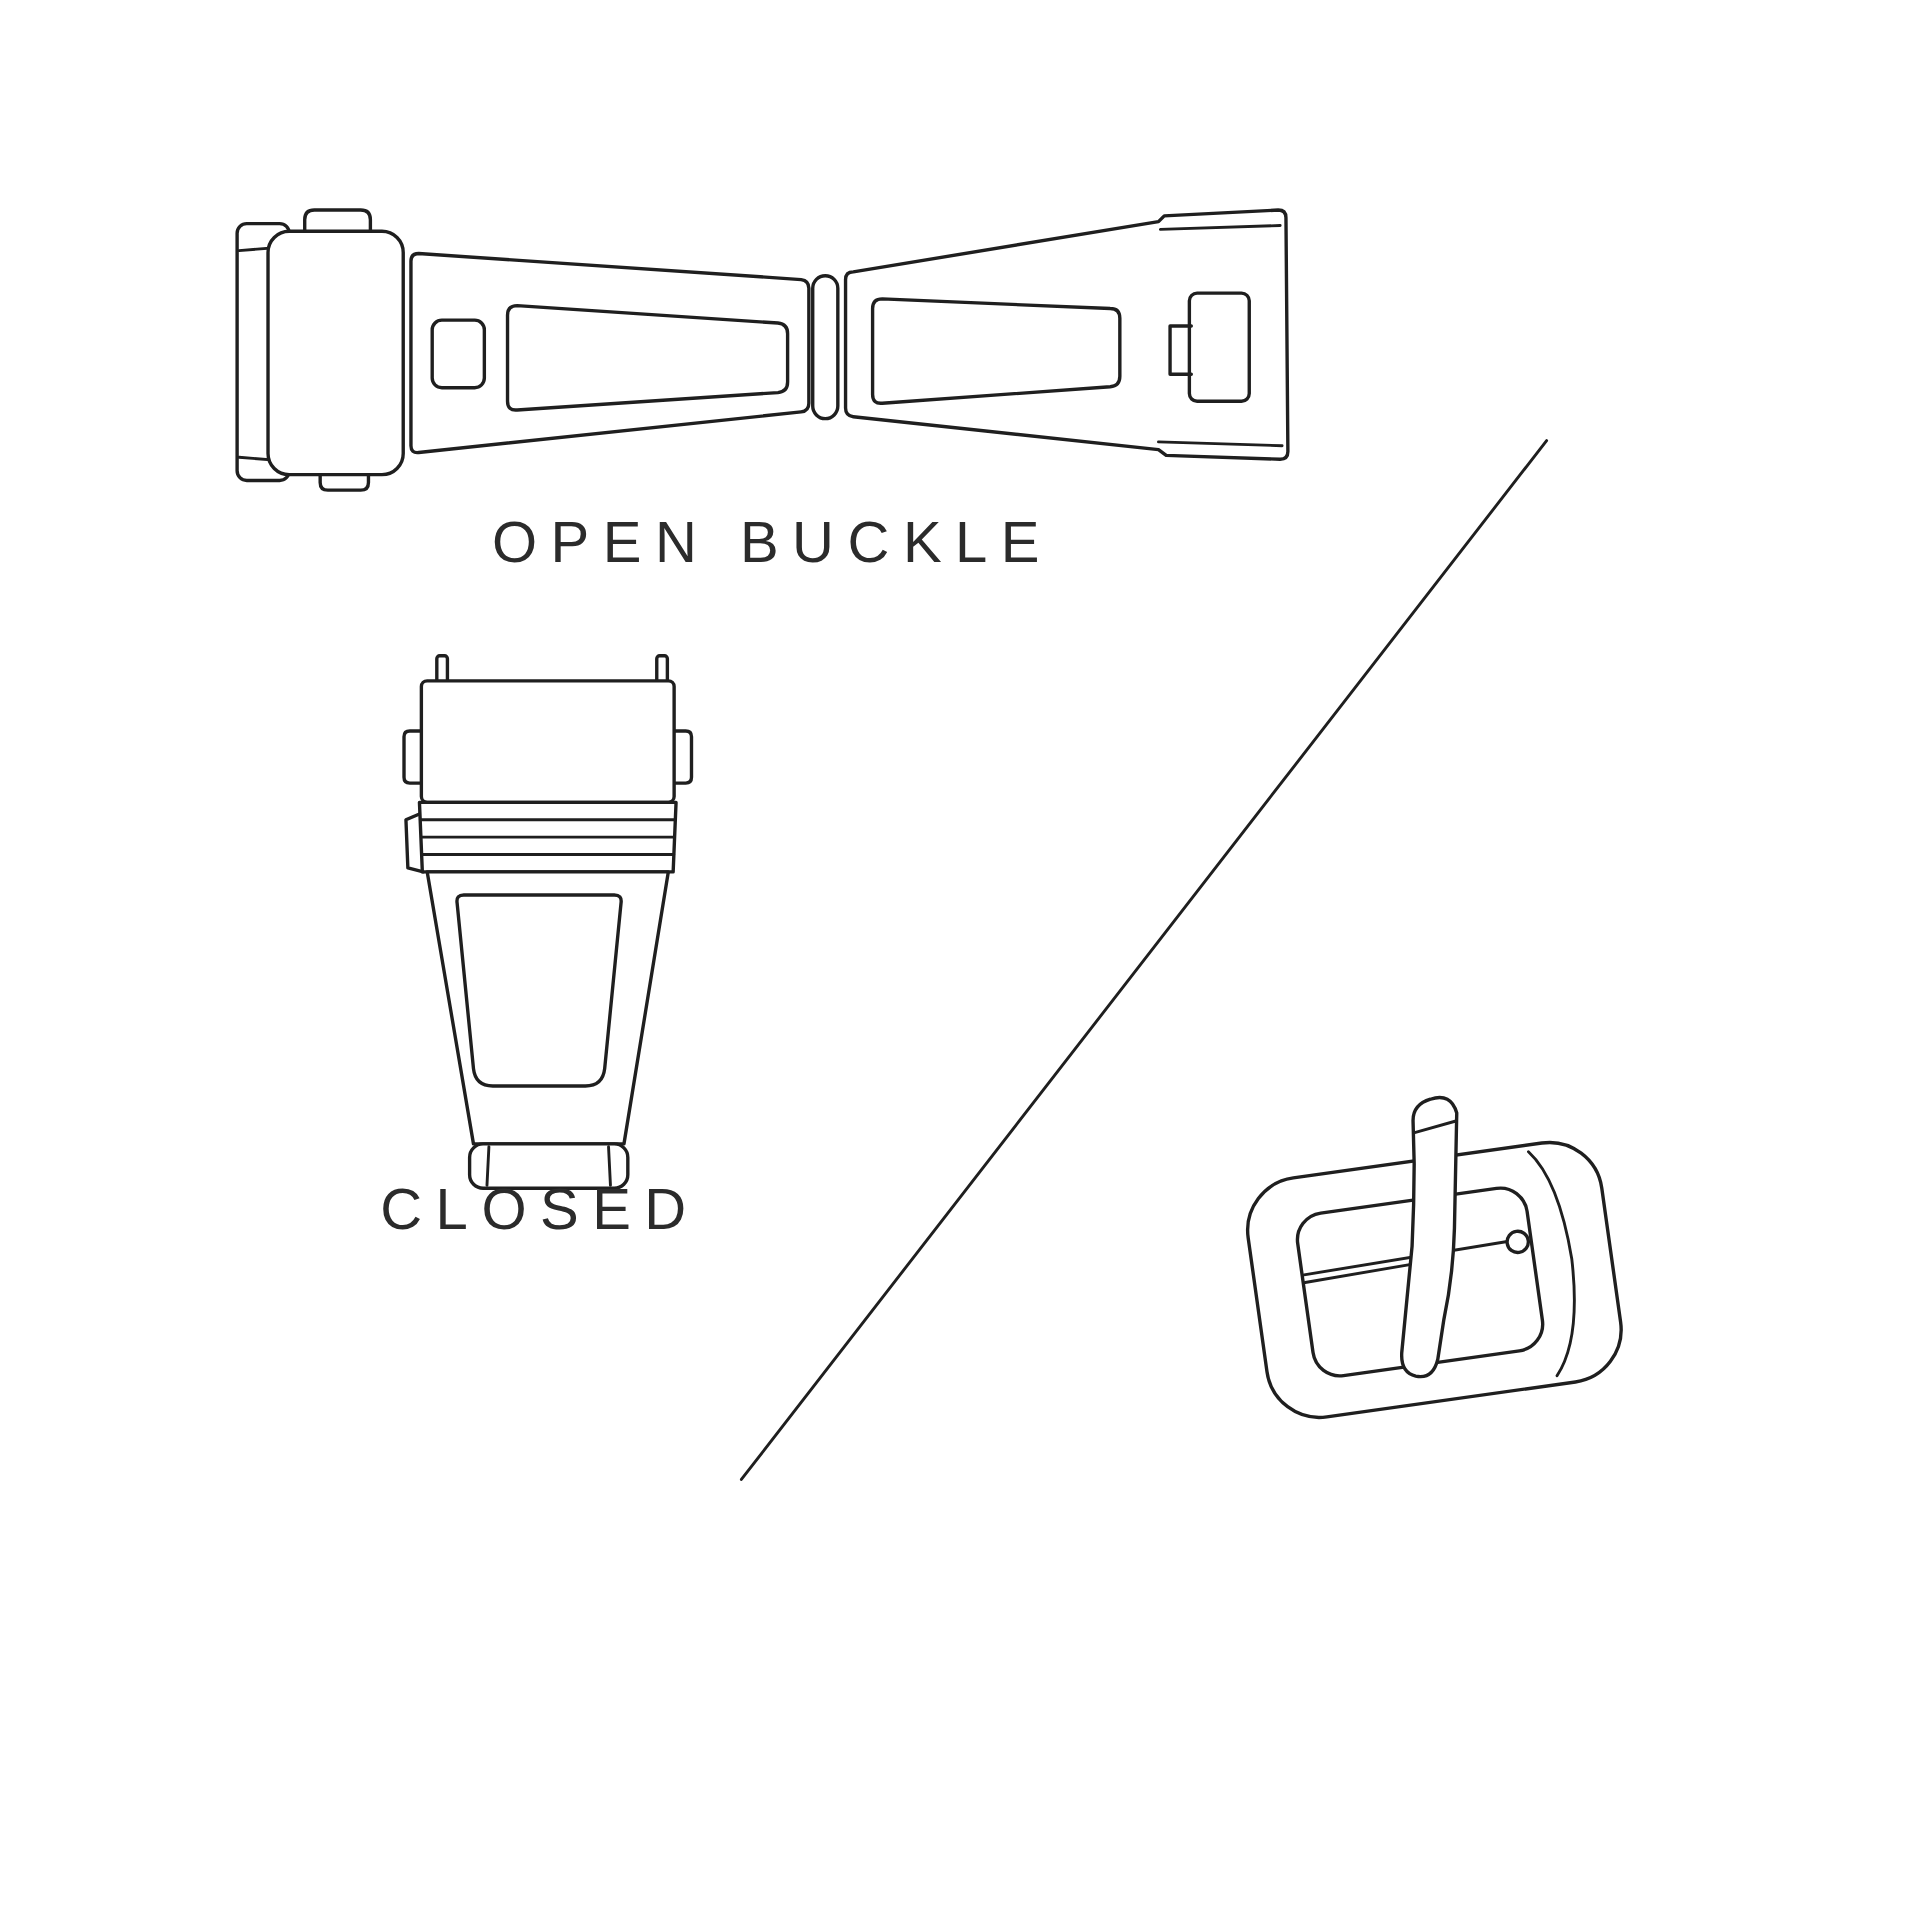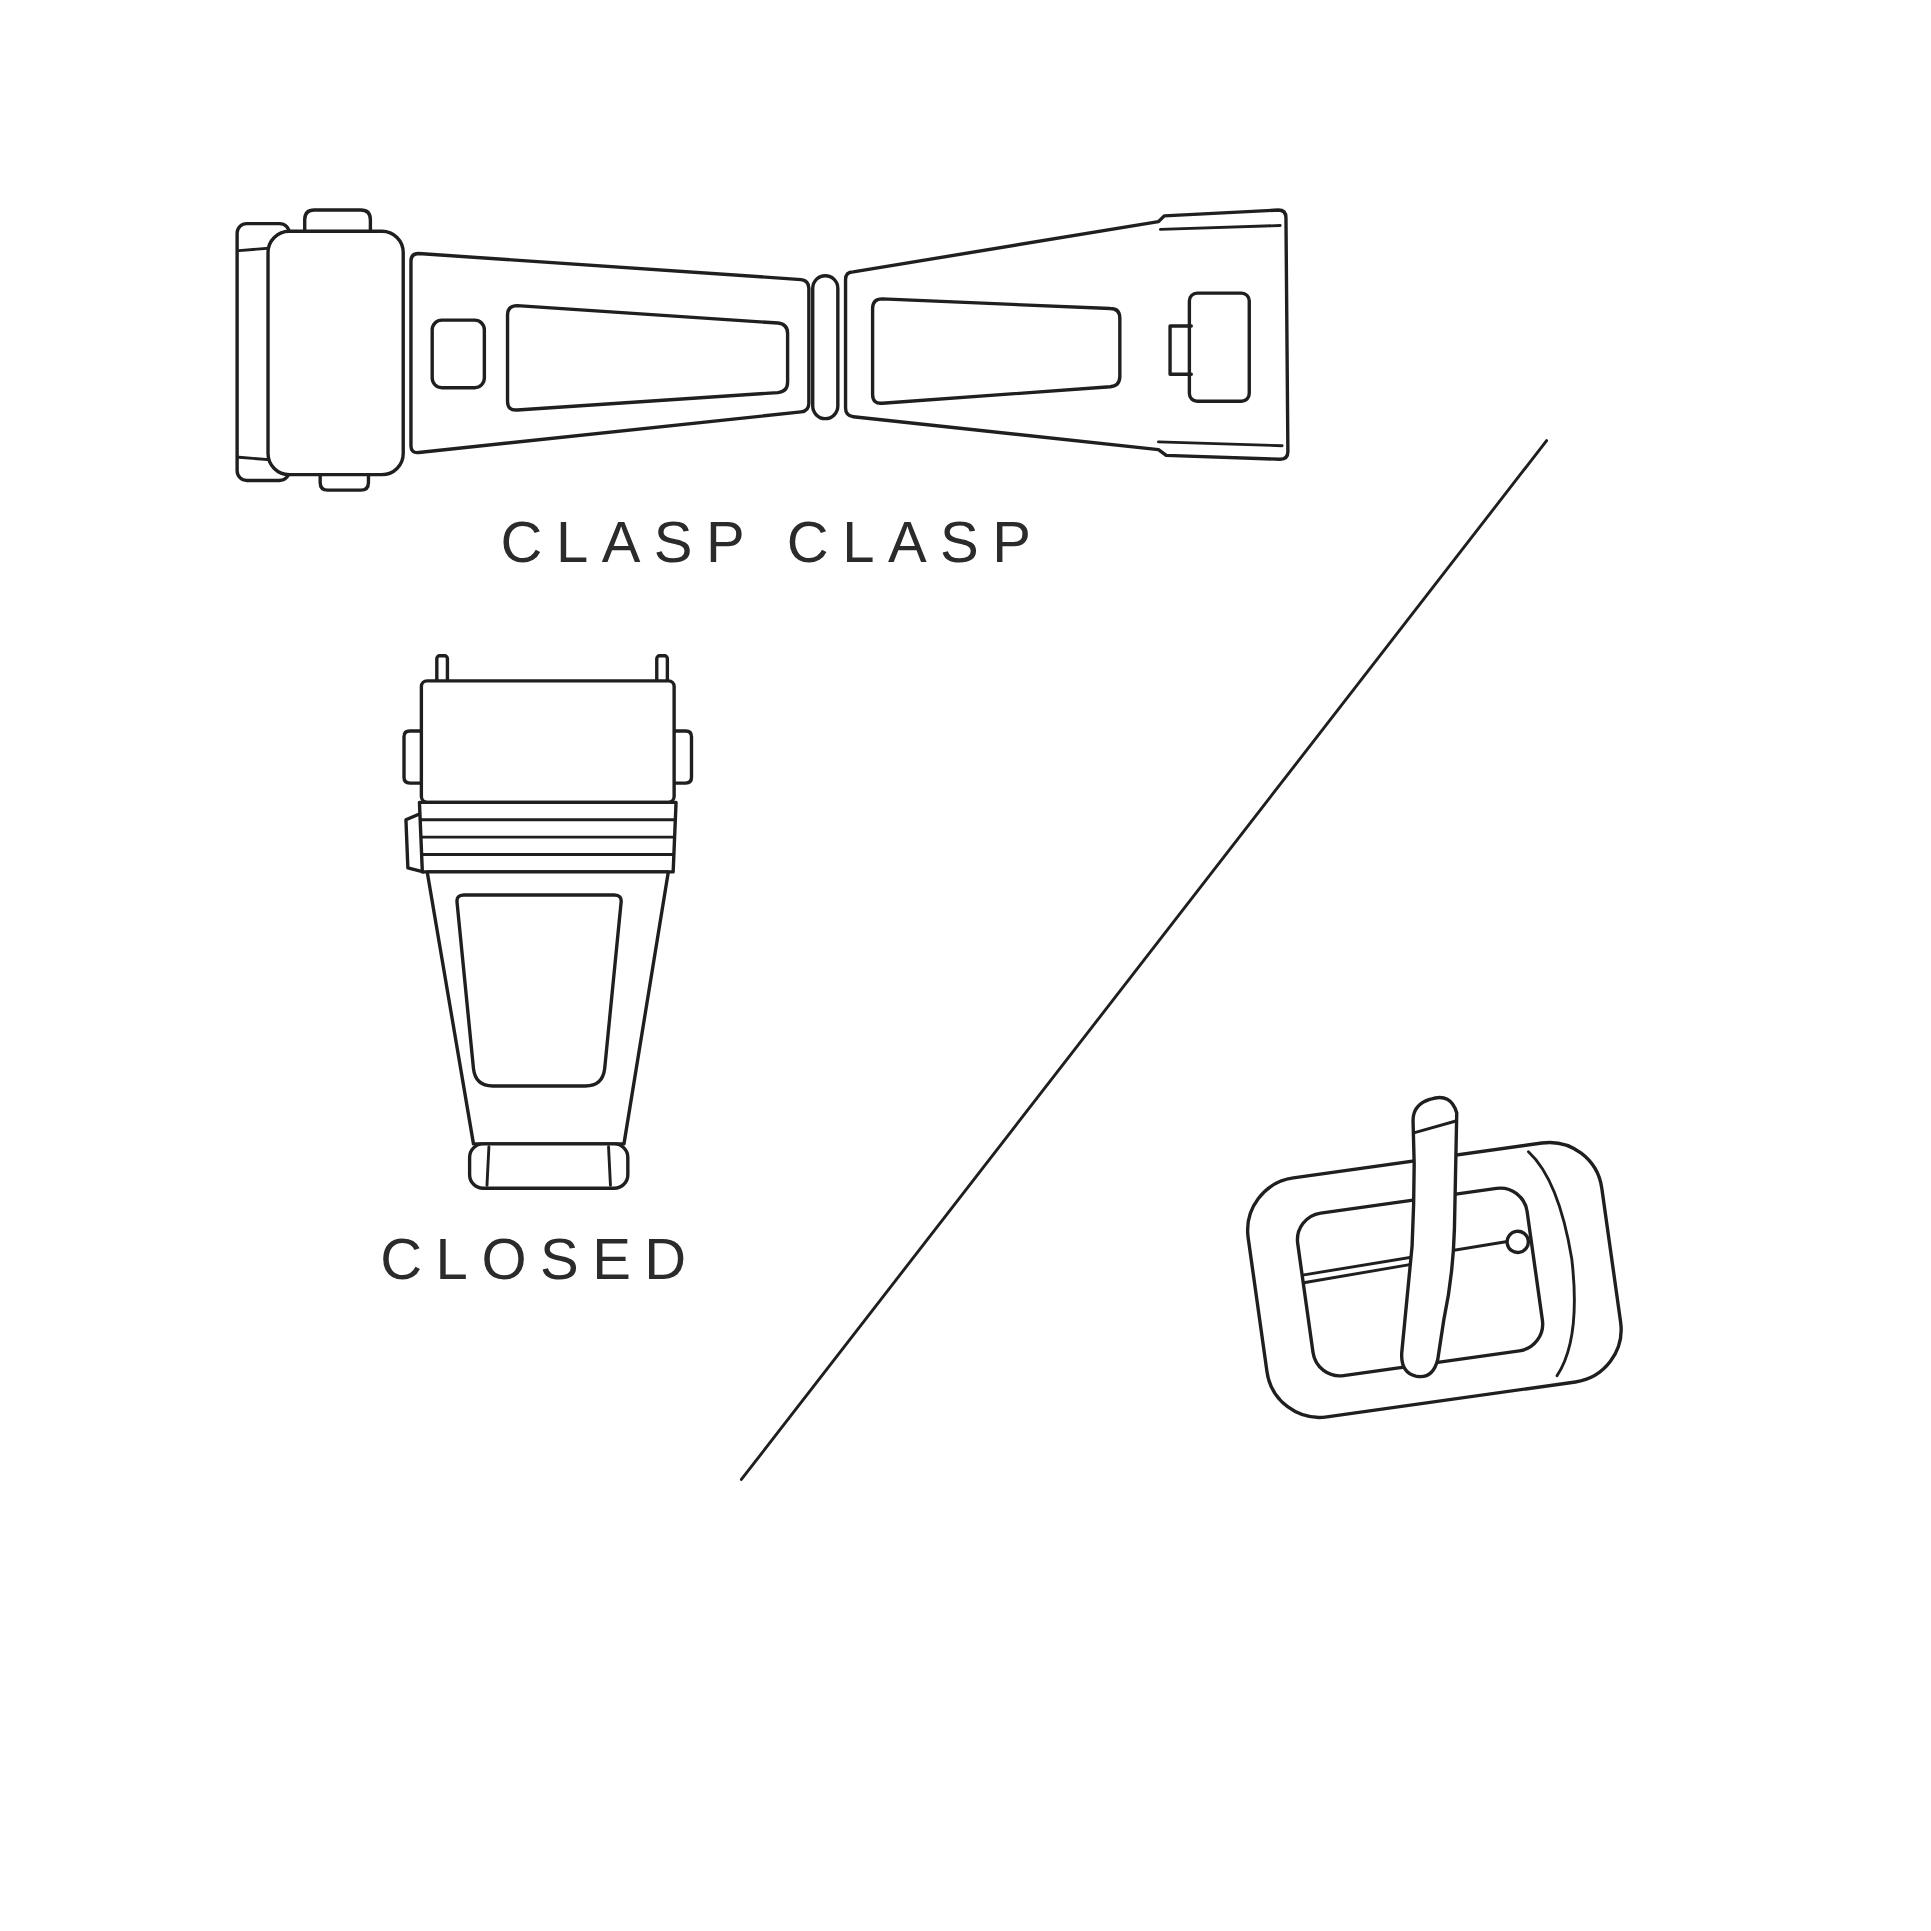--- a/index.html
+++ b/index.html
@@ -70,21 +70,21 @@
 
       <path class="fill-bg" d="M664 96 L980 44 L986 38 L1104 32 Q1112 32 1112 40 L1114 282 Q1114 290 1106 290 L988 286 L980 280 L664 246 Q656 245 656 237 L656 104 Q656 96 664 96 Z"></path>
       <path class="thin" d="M982 52 L1106 48"></path>
       <path class="thin" d="M980 272 L1108 276"></path>
       <path d="M694 124 L930 134 Q940 134 940 144 L940 204 Q940 214 930 215 L694 232 Q684 233 684 223 L684 134 Q684 124 694 124 Z"></path>
       <rect x="1012" y="118" width="62" height="112" rx="8"></rect>
       <path d="M1014 152 L992 152 L992 202 L1014 202"></path>
     </svg>
   </div>
 
-  <div class="label" style="left:193px;top:508px;width:1159px;">CLASP CLASP</div>
+  <div class="label" style="left:193px;top:508px;width:1159px;">OPEN BUCKLE</div>
 
   <div class="fig" style="left:377px;top:642px;width:328px;height:560px;">
     <svg viewBox="0 0 340 580">
 
       <rect x="62" y="14" width="11" height="30" rx="3"></rect>
       <rect x="290" y="14" width="11" height="30" rx="3"></rect>
 
       <path d="M46 92 L34 92 Q28 92 28 98 L28 140 Q28 146 34 146 L46 146"></path>
       <path d="M308 92 L320 92 Q326 92 326 98 L326 140 Q326 146 320 146 L308 146"></path>
 
@@ -98,21 +98,21 @@
 
       <path class="fill-bg" d="M52 238 L302 238 L256 520 L100 520 Z"></path>
       <path d="M90 262 Q82 262 83 270 L100 442 Q102 460 120 460 L216 460 Q234 460 236 442 L253 270 Q254 262 246 262 Z"></path>
 
       <rect class="fill-bg" x="96" y="520" width="164" height="46" rx="14"></rect>
       <path class="thin" d="M116 523 L114 563"></path>
       <path class="thin" d="M240 523 L242 563"></path>
     </svg>
   </div>
 
-  <div class="label" style="left:154px;top:1225px;width:772px;">CLOSED</div>
+  <div class="label" style="left:154px;top:1175px;width:772px;">CLOSED</div>
 
   <div class="fig" style="left:724px;top:425px;width:840px;height:1072px;">
     <svg viewBox="0 0 870 1110">
       <line class="thin" x1="852" y1="16" x2="18" y2="1092"></line>
     </svg>
   </div>
 
   <div class="fig" style="left:1202px;top:1067px;width:473px;height:415px;">
     <svg viewBox="0 0 490 430">
       <g transform="rotate(-8 245 215)">

